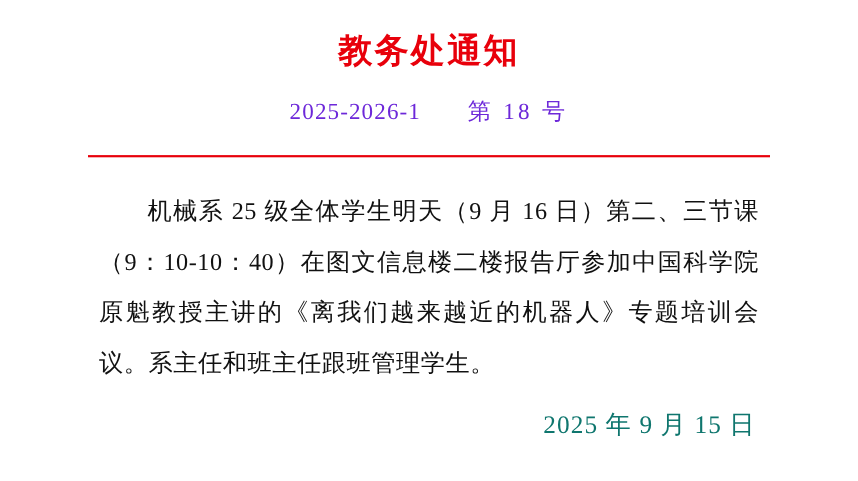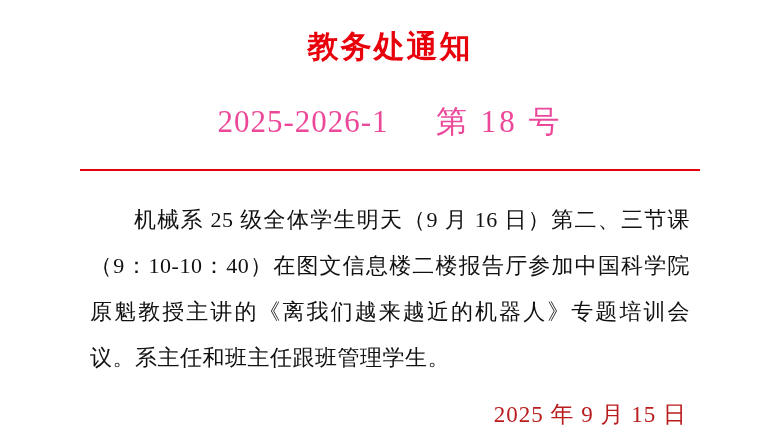--- a/index.html
+++ b/index.html
@@ -26,24 +26,24 @@
     font-family: "DejaVu Sans", sans-serif;
     font-weight: bold;
     font-size: 31px;
     letter-spacing: 2px;
     margin: 0;
     padding-top: 28px;
     line-height: 1.2;
   }
   .doc-subtitle {
     text-align: center;
-    color: #ec4899;
+    color: #6d28d9;
     font-family: "Liberation Serif", serif;
-    font-size: 31px;
-    margin: 14px;
+    font-size: 21px;
+    margin: 0;
     padding-top: 22px;
     letter-spacing: 1px;
   }
   .doc-subtitle .issue-gap {
     display: inline-block;
     width: 30px;
   }
   .doc-subtitle .issue-no {
     letter-spacing: 3px;
   }
@@ -64,21 +64,21 @@
     line-height: 46px;
     text-align: justify;
     text-justify: inter-ideograph;
     text-indent: 2em;
     margin: 0;
     letter-spacing: 0.5px;
   }
   .date-line {
     font-family: "Liberation Serif", serif;
     font-size: 23px;
-    color: #b91c1c;
+    color: #0f766e;
     text-align: right;
     margin: 18px auto 0 auto;
     width: 600px;
     padding-right: 6px;
     letter-spacing: 1px;
   }
 </style>
 </head>
 <body>
 

